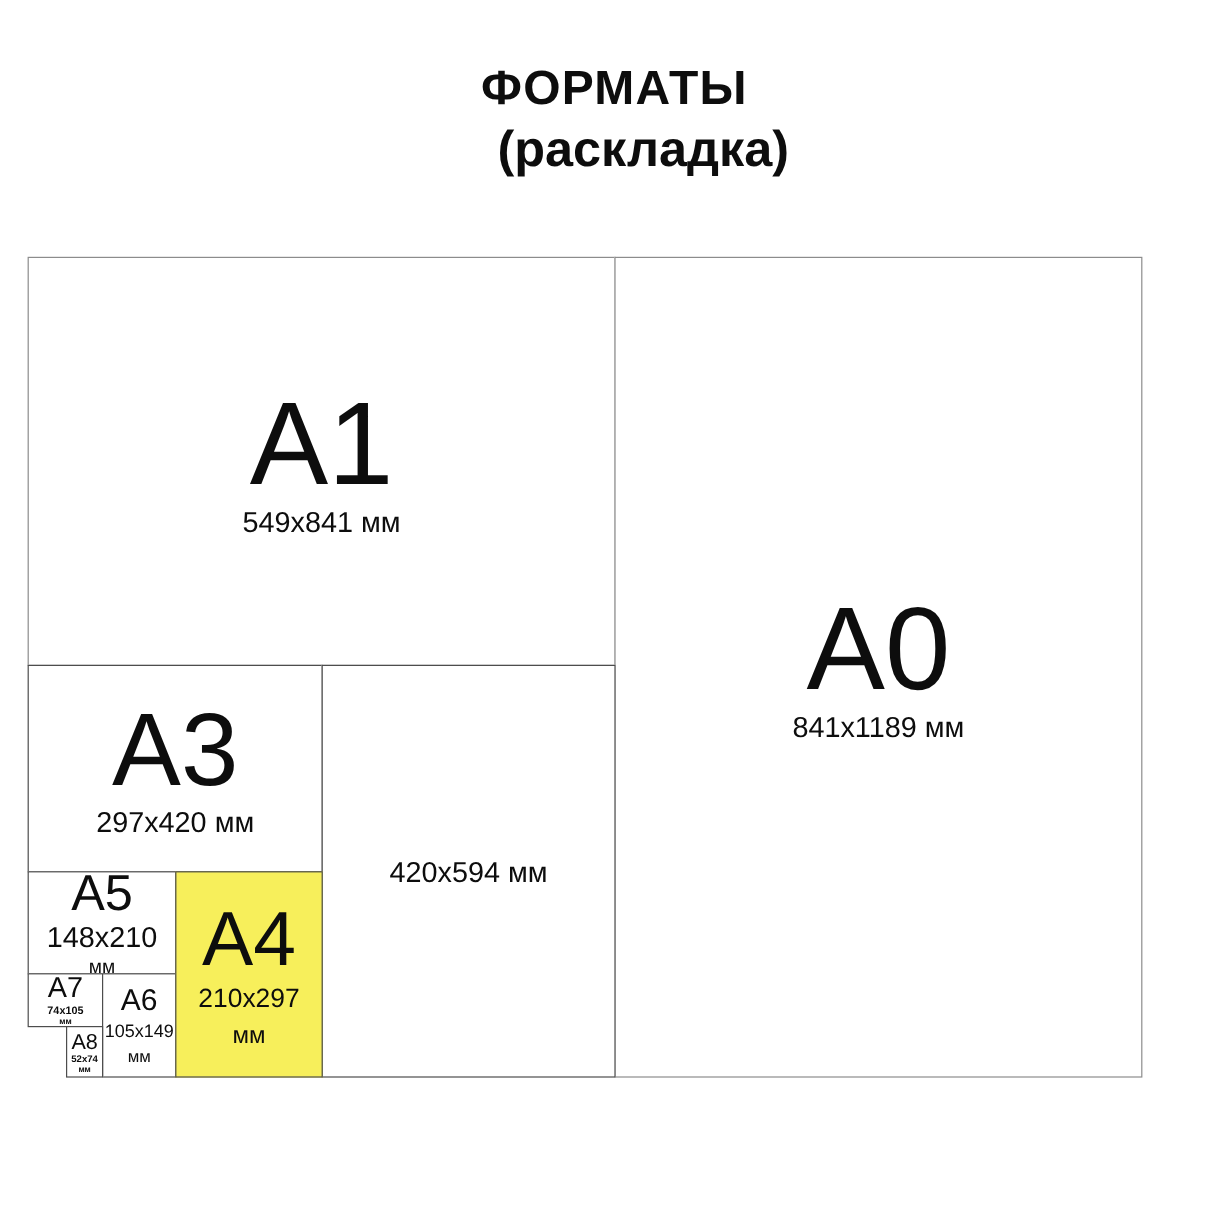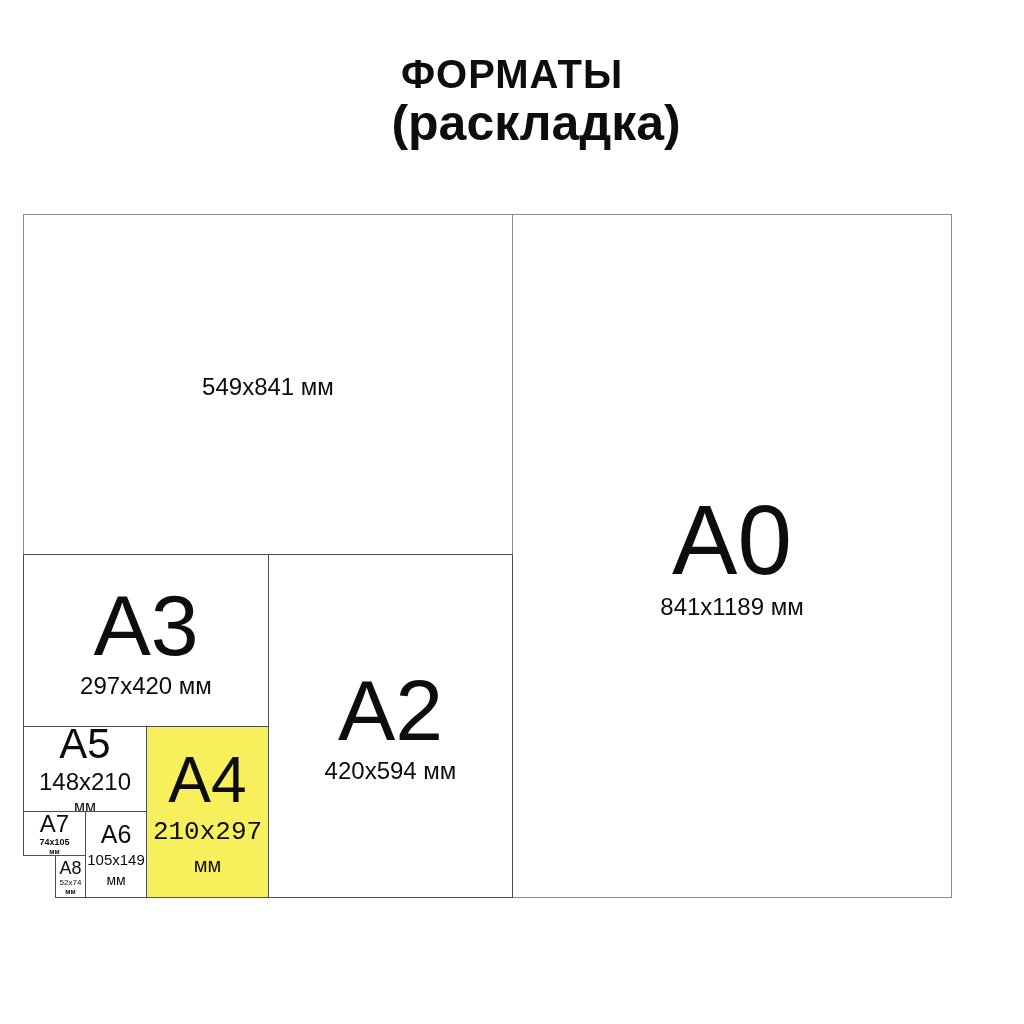--- a/index.html
+++ b/index.html
@@ -10,21 +10,21 @@
     color: var(--ink, #0d0d0d);
     overflow: hidden;
   }
   .stage { position: relative; width: 1024px; height: 1024px; }
 
   .title {
     position: absolute; top: 34px; left: 0; width: 1024px;
     text-align: center; font-weight: 700; color: var(--ink, #0d0d0d); margin-top: 16px;
   }
   .title .line1 { font-size: 40px; line-height: 49px; letter-spacing: 1px; }
-  .title .line2 { font-size: 50px; line-height: 49px; padding-left: 48px; }
+  .title .line2 { font-size: 42px; line-height: 49px; padding-left: 48px; }
 
   .diagram { position: absolute; left: 0; top: 0; width: 1024px; height: 1024px; }
 
   .box {
     position: absolute;
     border: 1px solid var(--line, #5a5a5a);
     background: #ffffff;
     display: flex; flex-direction: column;
     align-items: center; justify-content: center;
     text-align: center;
@@ -46,67 +46,67 @@
   .a6 { left: 85px;  top: 811px; width: 62px;  height: 87px;  }
   .a8 { left: 55px;  top: 855px; width: 31px;  height: 43px;  z-index: 1; }
 
   .a1 .big, .a0 .big { font-size: 98px; }
   .a1 .dims, .a0 .dims { font-size: 24px; margin-top: 4px; }
 
   .a3 .big, .a2 .big { font-size: 86px; }
   .a3 .dims, .a2 .dims { font-size: 24px; margin-top: 4px; }
 
   .a4 .big  { font-size: 64px; }
-  .a4 .dims { font-size: 26px; margin-top: 5px; font-family: Liberation Mono, monospace; }
+  .a4 .dims { font-size: 22px; margin-top: 5px; }
   .a4 .unit { font-size: 20px; margin-top: 7px; }
 
   .a5 .big  { font-size: 42px; }
   .a5 .dims { font-size: 24px; margin-top: 3px; }
   .a5 .unit { font-size: 16px; margin-top: 2px; }
 
   .a6 .big  { font-size: 25px; }
   .a6 .dims { font-size: 15px; margin-top: 4px; }
   .a6 .unit { font-size: 14px; margin-top: 4px; }
 
   .a7 .big  { font-size: 24px; }
   .a7 .dims { font-size: 9px;  font-weight: 700; margin-top: 1px; }
   .a7 .unit { font-size: 7px;  font-weight: 700; margin-top: 1px; }
 
   .a8 .big  { font-size: 18px; text-align: center; }
-  .a8 .dims { font-size: 8px;  font-weight: 400; margin-top: 1px; }
+  .a8 .dims { font-size: 8px;  font-weight: 700; margin-top: 1px; }
   .a8 .unit { font-size: 7px;  font-weight: 700; margin-top: 1px; }
 </style>
 </head>
 <body>
 
 <div class="stage">
 
   <div class="title">
     <div class="line1">ФОРМАТЫ</div>
     <div class="line2">(раскладка)</div>
   </div>
 
   <div class="diagram">
 
     <div class="box a1">
+      <div class="big">A1</div>
       <div class="dims">549x841 мм</div>
     </div>
 
     <div class="box a0">
       <div class="big">A0</div>
       <div class="dims">841x1189 мм</div>
     </div>
 
     <div class="box a3">
       <div class="big">A3</div>
       <div class="dims">297x420 мм</div>
     </div>
 
     <div class="box a2">
-      <div class="big">A2</div>
       <div class="dims">420x594 мм</div>
     </div>
 
     <div class="box a5">
       <div class="big">A5</div>
       <div class="dims">148x210</div>
       <div class="unit">мм</div>
     </div>
 
     <div class="box a4" style="background: rgb(247, 239, 91);">

